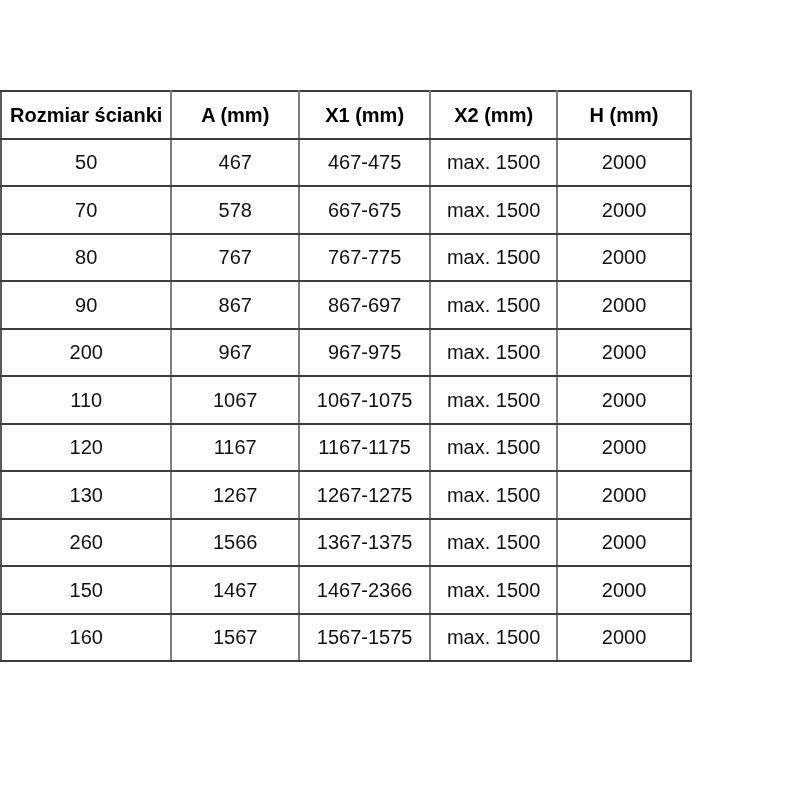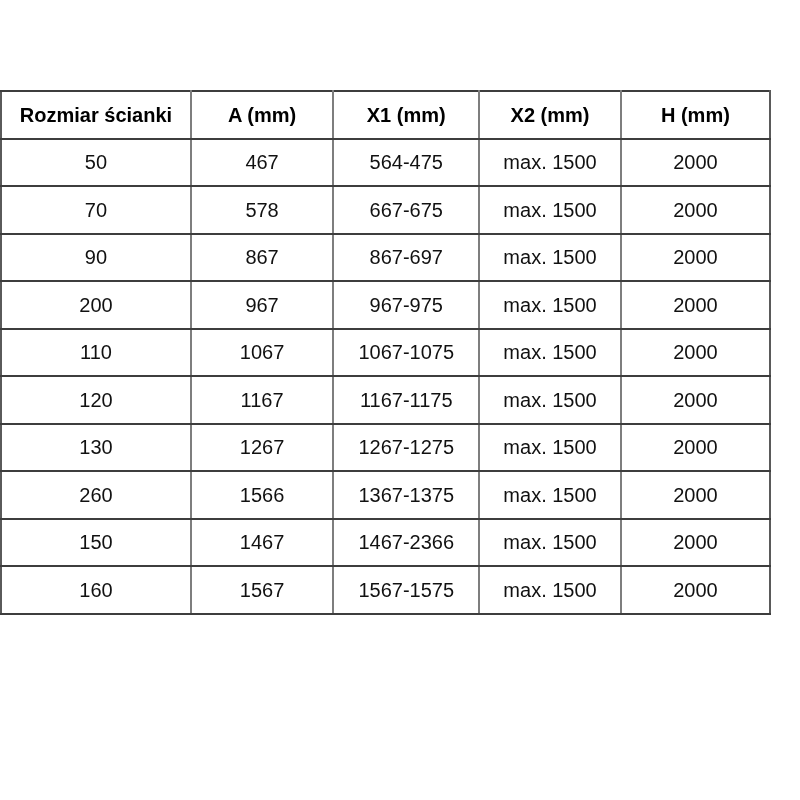--- a/index.html
+++ b/index.html
@@ -13,21 +13,21 @@
   }
   .page {
     width: 800px;
     height: 800px;
     background: #ffffff;
     box-sizing: border-box;
   }
   table.size-table {
     border-collapse: collapse;
     table-layout: fixed;
-    width: 771px;
+    width: 692px;
     margin-top: 90px;
     background: #ffffff;
   }
   table.size-table th,
   table.size-table td {
     box-sizing: border-box;
     height: 47.5px;
     padding: 0 4px;
     text-align: center;
     vertical-align: middle;
@@ -71,28 +71,35 @@
         <th>A (mm)</th>
         <th>X1 (mm)</th>
         <th>X2 (mm)</th>
         <th>H (mm)</th>
       </tr>
     </thead>
     <tbody>
         <tr>
           <td>50</td>
           <td>467</td>
-          <td>564-475</td>
+          <td>467-475</td>
           <td>max. 1500</td>
           <td>2000</td>
         </tr>
         <tr>
           <td>70</td>
           <td>578</td>
           <td>667-675</td>
+          <td>max. 1500</td>
+          <td>2000</td>
+        </tr>
+        <tr>
+          <td>80</td>
+          <td>767</td>
+          <td>767-775</td>
           <td>max. 1500</td>
           <td>2000</td>
         </tr>
         <tr>
           <td>90</td>
           <td>867</td>
           <td>867-697</td>
           <td>max. 1500</td>
           <td>2000</td>
         </tr>

